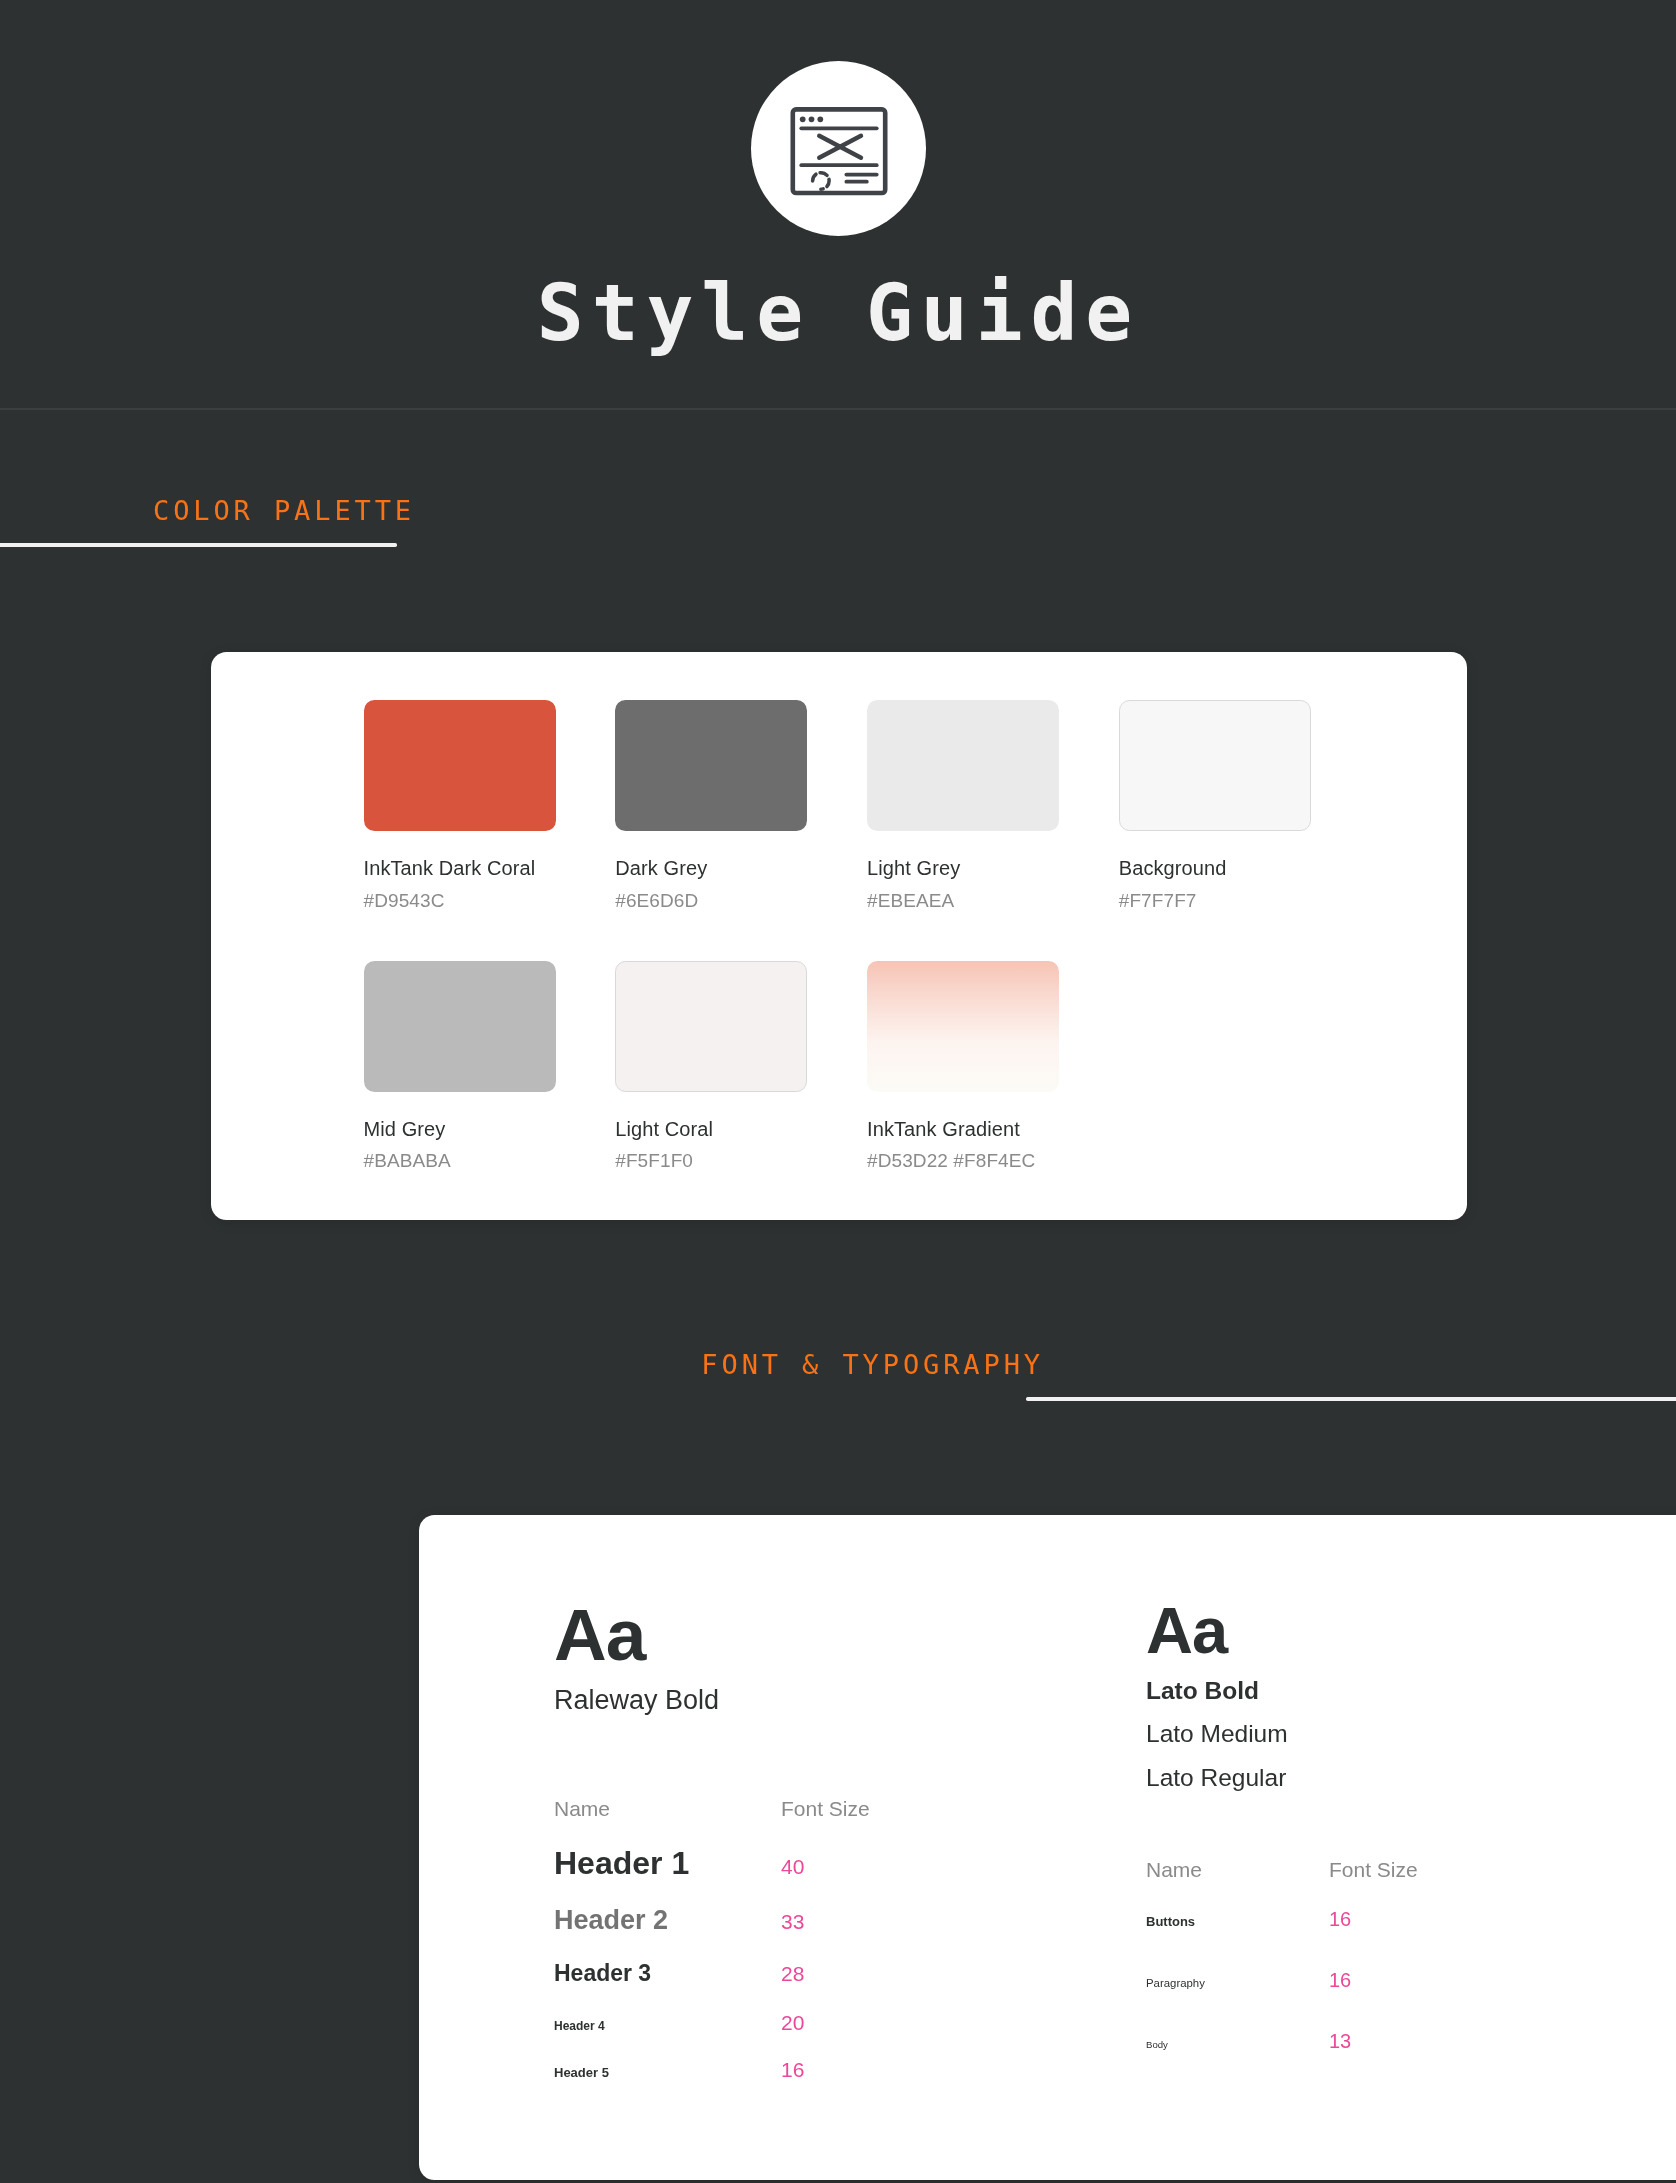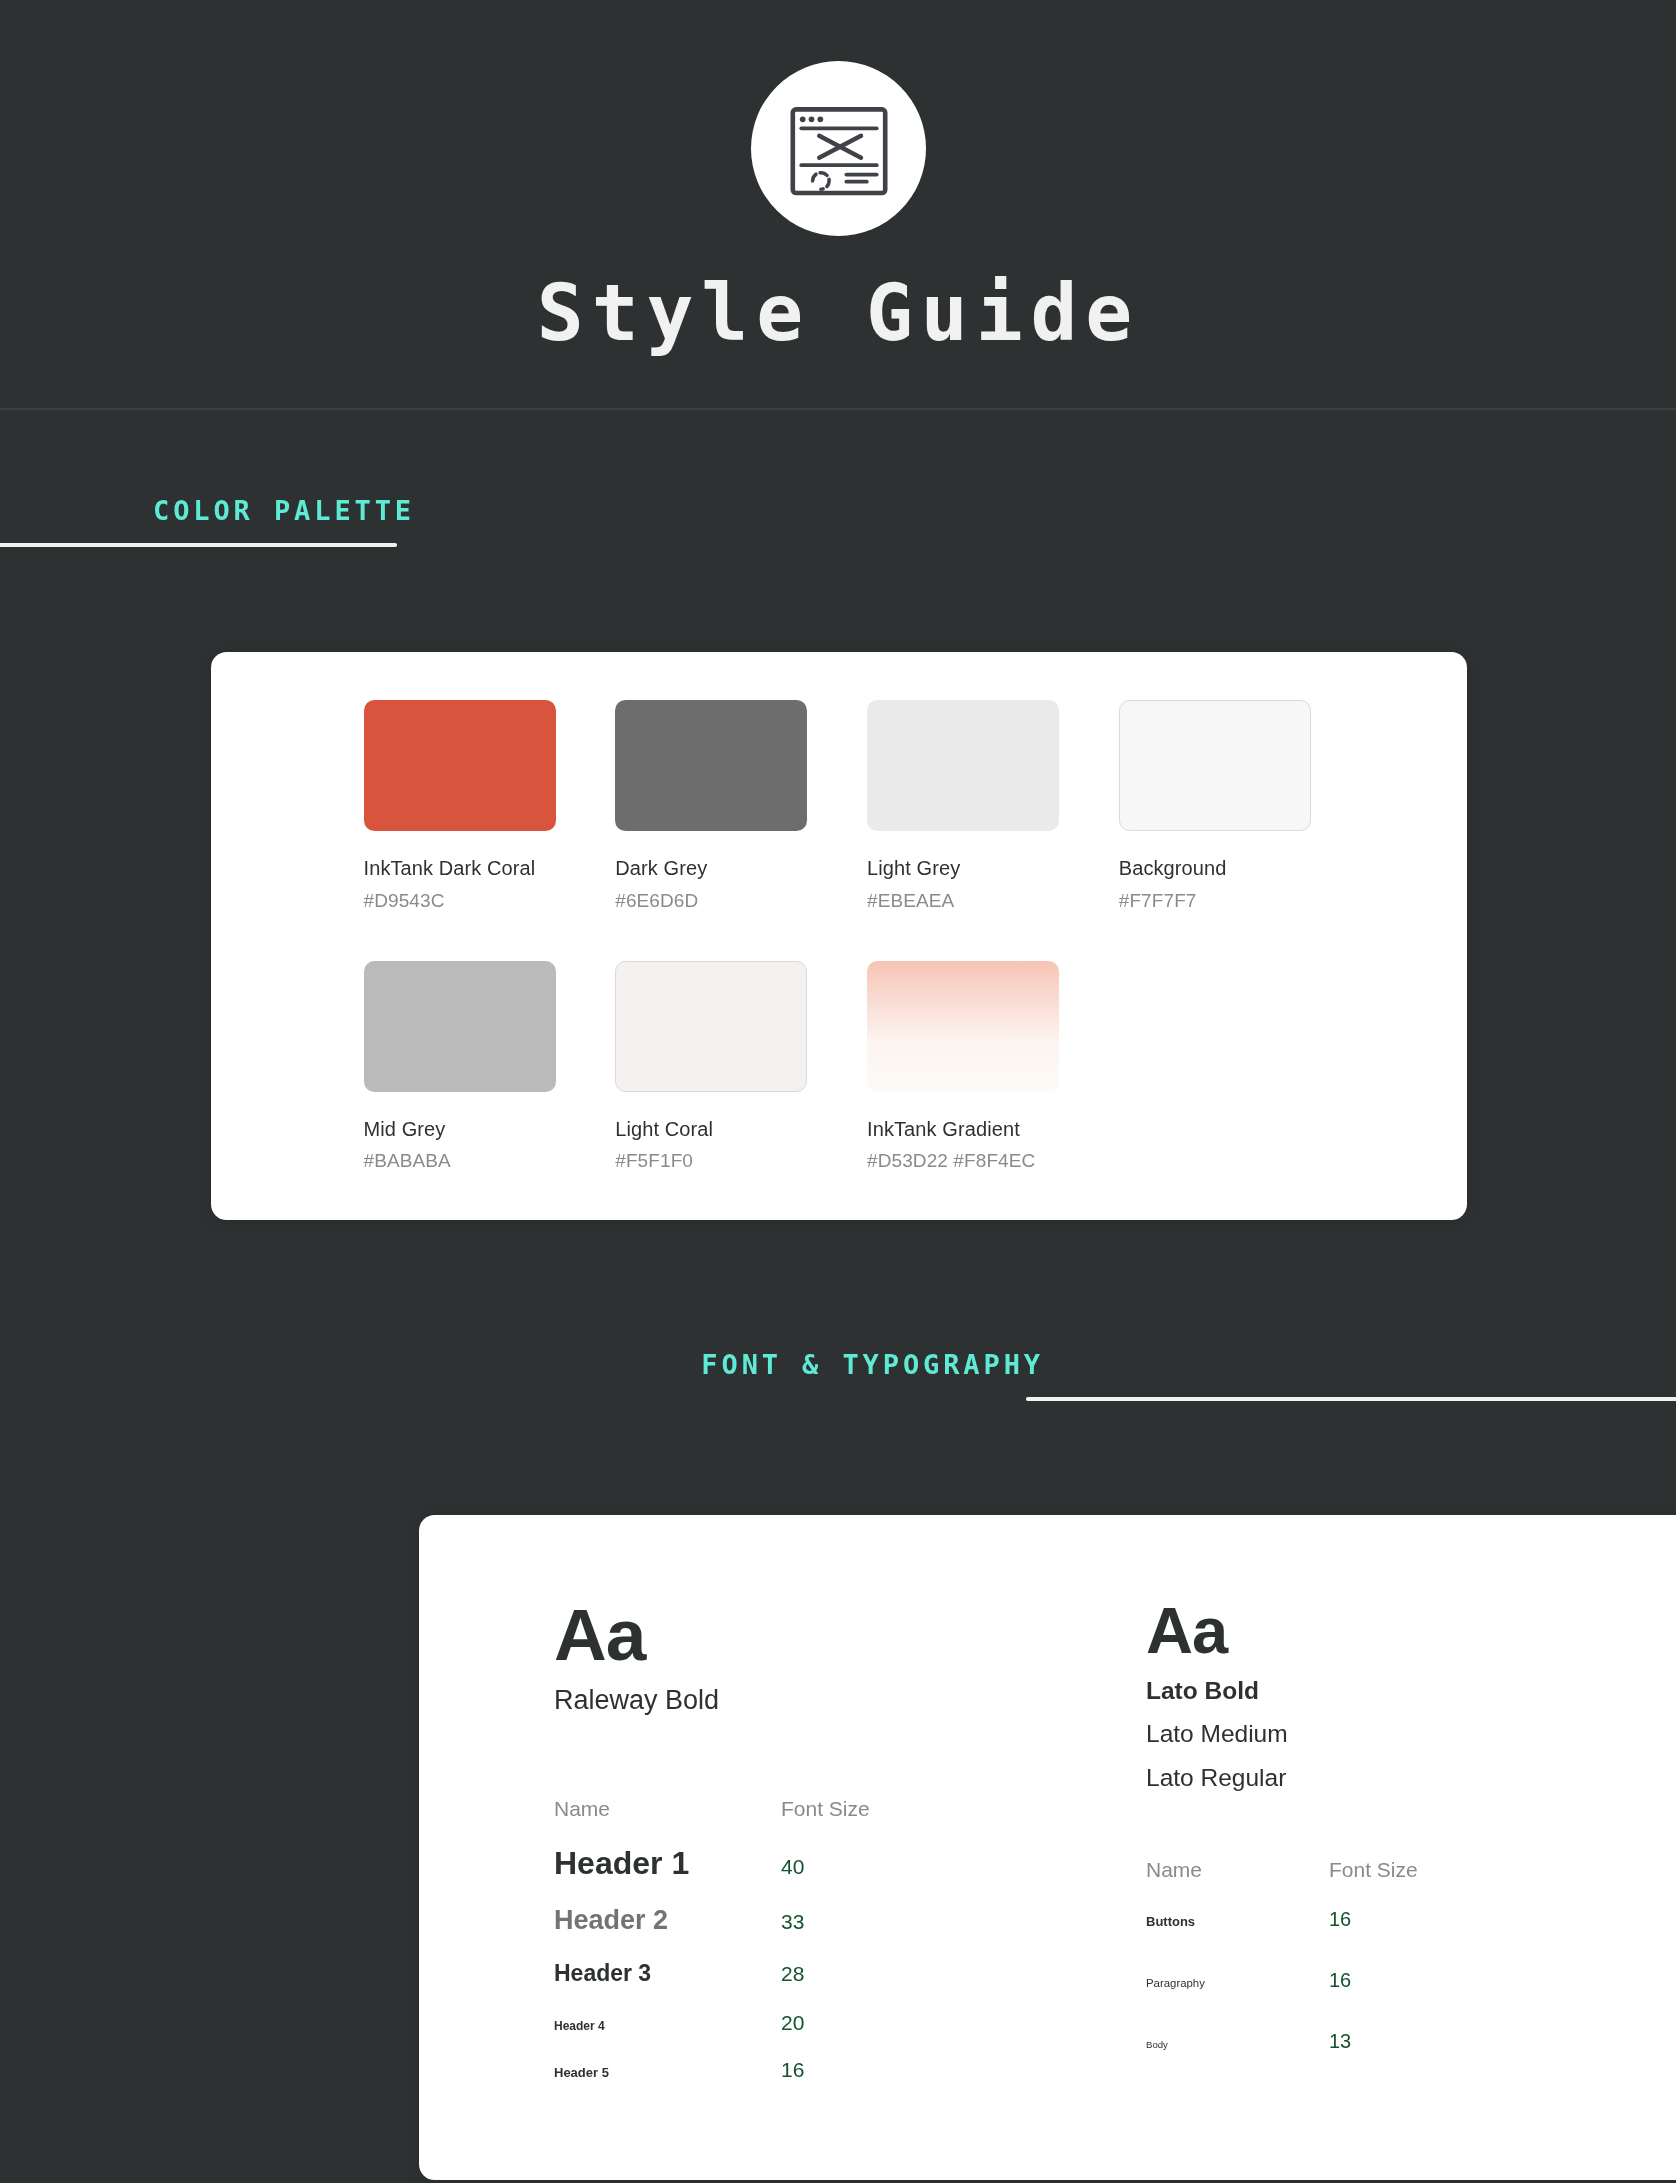--- a/index.html
+++ b/index.html
@@ -30,24 +30,24 @@
   }
   .header-rule {
     margin-top: 56px; width: 100%; height: 2.2px;
     background: #3B3F3F;
   }
 
   
   .section-head { position: relative; margin-top: 0; }
   .section-head .label {
     font-family: "DejaVu Sans Mono", "Liberation Mono", monospace;
-    font-weight: bold;
+    font-weight: normal;
     font-size: 27px;
     letter-spacing: 3.9px;
-    color: #5eead4;
+    color: #f97316;
     line-height: 1;
     display: inline-block;
   }
   .section-head .rule {
     height: 3.9px; background: #F1F1F1; margin-top: 19px;
   }
   .head-left { padding-left: 153px; }
   .head-left .rule { width: 397px; margin-left: -153px; border-radius: 0 1.7px 1.7px 0;}
   .head-right { text-align: right; padding-right: 633px; }
   .head-right .rule { width: 651px; margin-left: auto; margin-right: -633px; border-radius: 1.7px 0 0 1.7px; }
@@ -96,21 +96,21 @@
   .aa-sm { font-size: 65px; }
   .typo-font-name {
     font-size: 27px; color: #2E3131; font-weight: 400; margin-top: 11.4px; line-height: 1.32;
   }
   .typo-font-name.lato { font-size: 24.5px; }
   .typo-font-name.bold { font-weight: bold; }
   .typo-table { margin-top: 79px; width: 100%; }
   .typo-table.right-tbl { margin-top: 64px; }
   .typo-row { display: flex; align-items: baseline; }
   .typo-row .tname { width: 227px; }
-  .typo-row .tsize { color: #14532d; }
+  .typo-row .tsize { color: #ec4899; }
   .typo-hdr .tname, .typo-hdr .tsize {
     font-size: 21px; color: #8A8A8A; font-weight: 400;
   }
   .typo-hdr { margin-bottom: 29px; }
   .rw1 { font-size: 32px; font-weight: bold; color: #2E3131; }
   .rw2 { font-size: 27px; font-weight: bold; color: #737373; }
   .rw3 { font-size: 23px; font-weight: bold; color: #2E3131; }
   .rw4 { font-size: 12px; font-weight: bold; color: #2E3131; }
   .rw5 { font-size: 13px; font-weight: bold; color: #2E3131; }
   .num  { font-size: 21px; color: #2E3131; font-weight: 400; }

